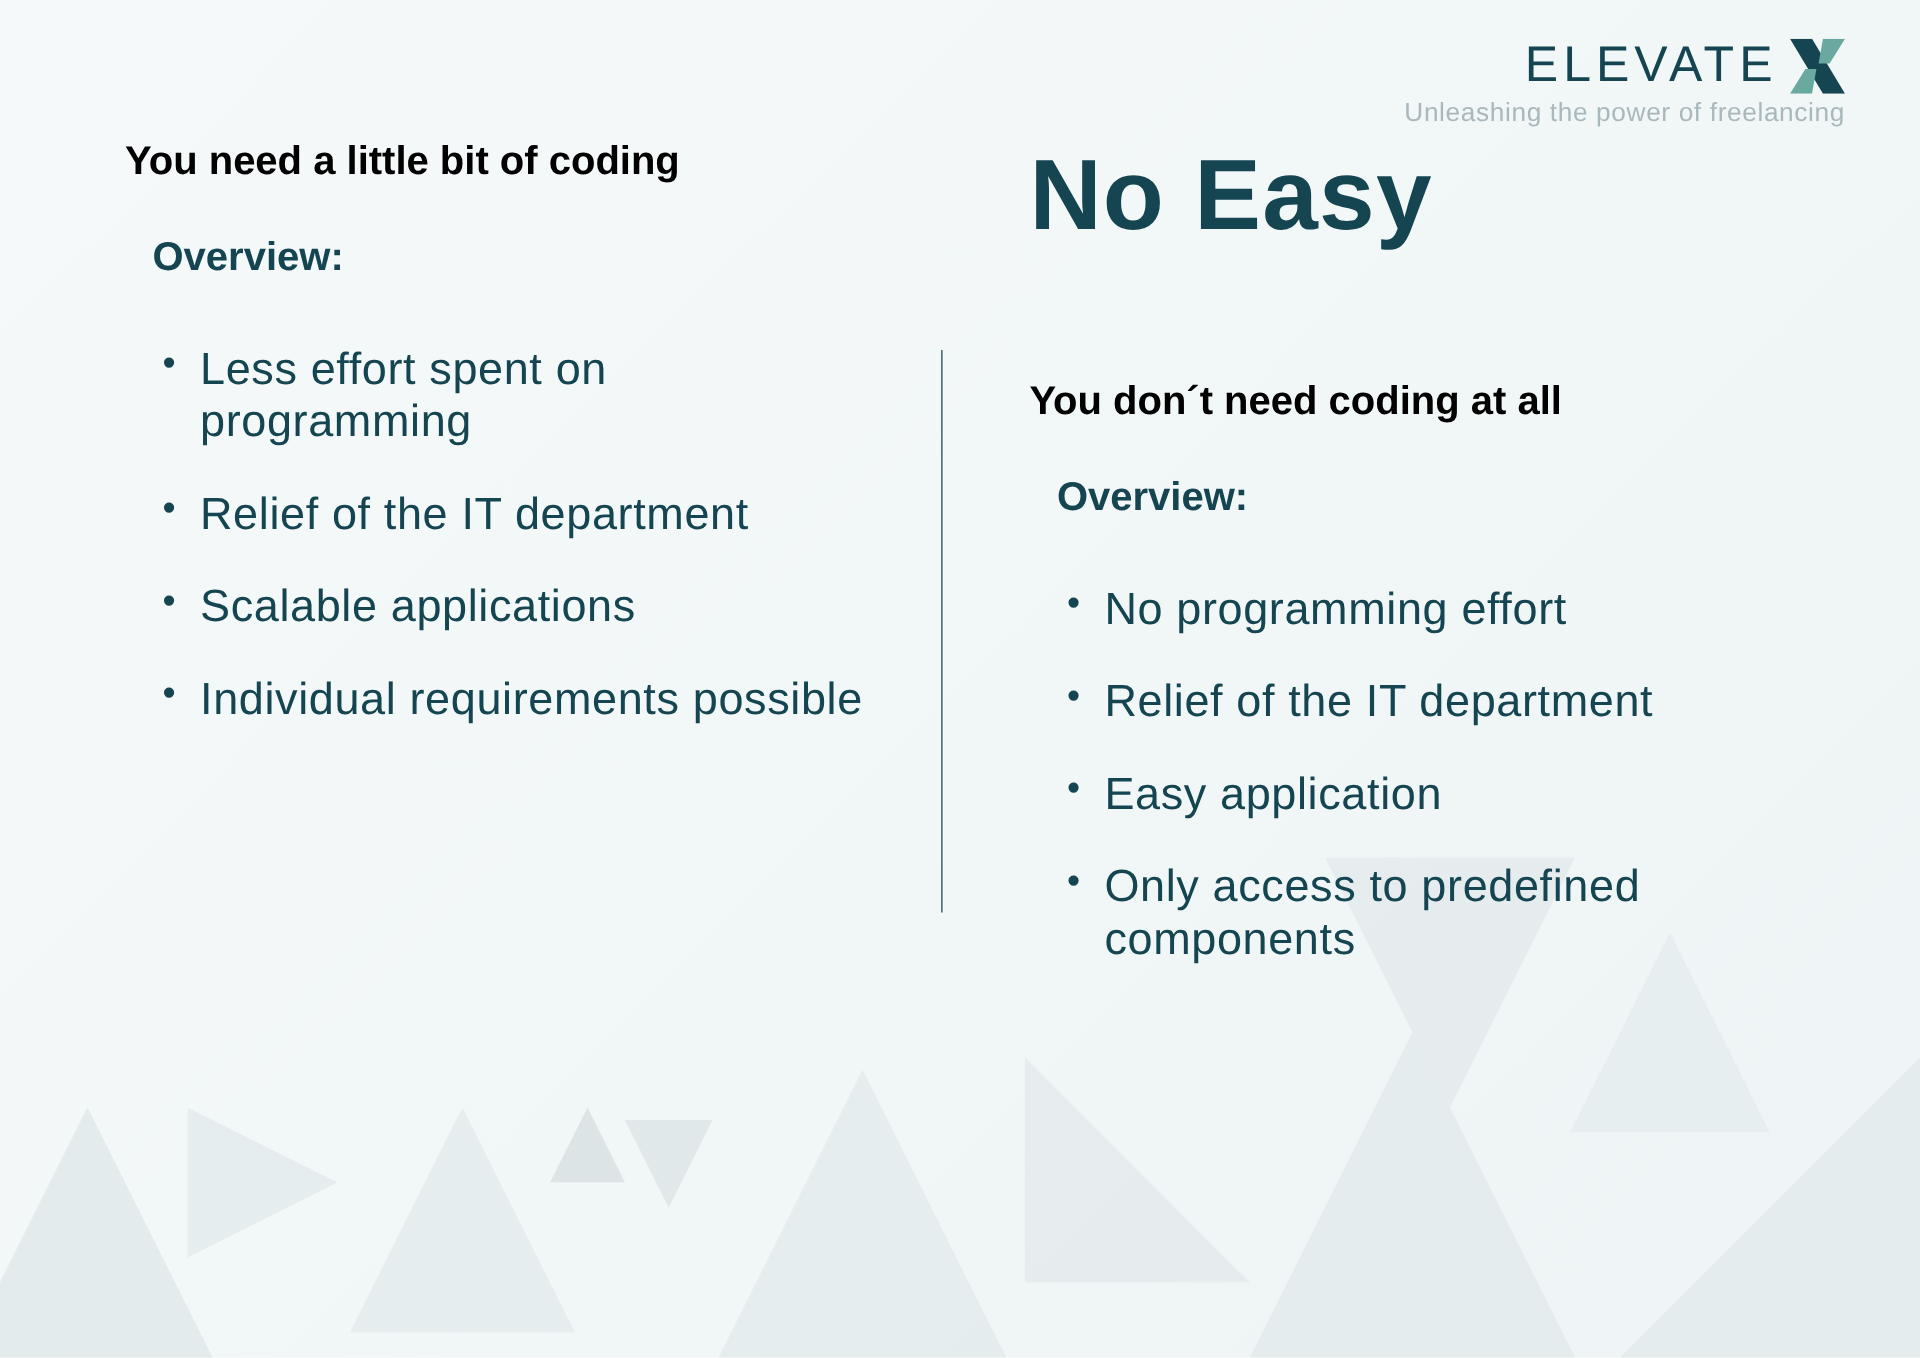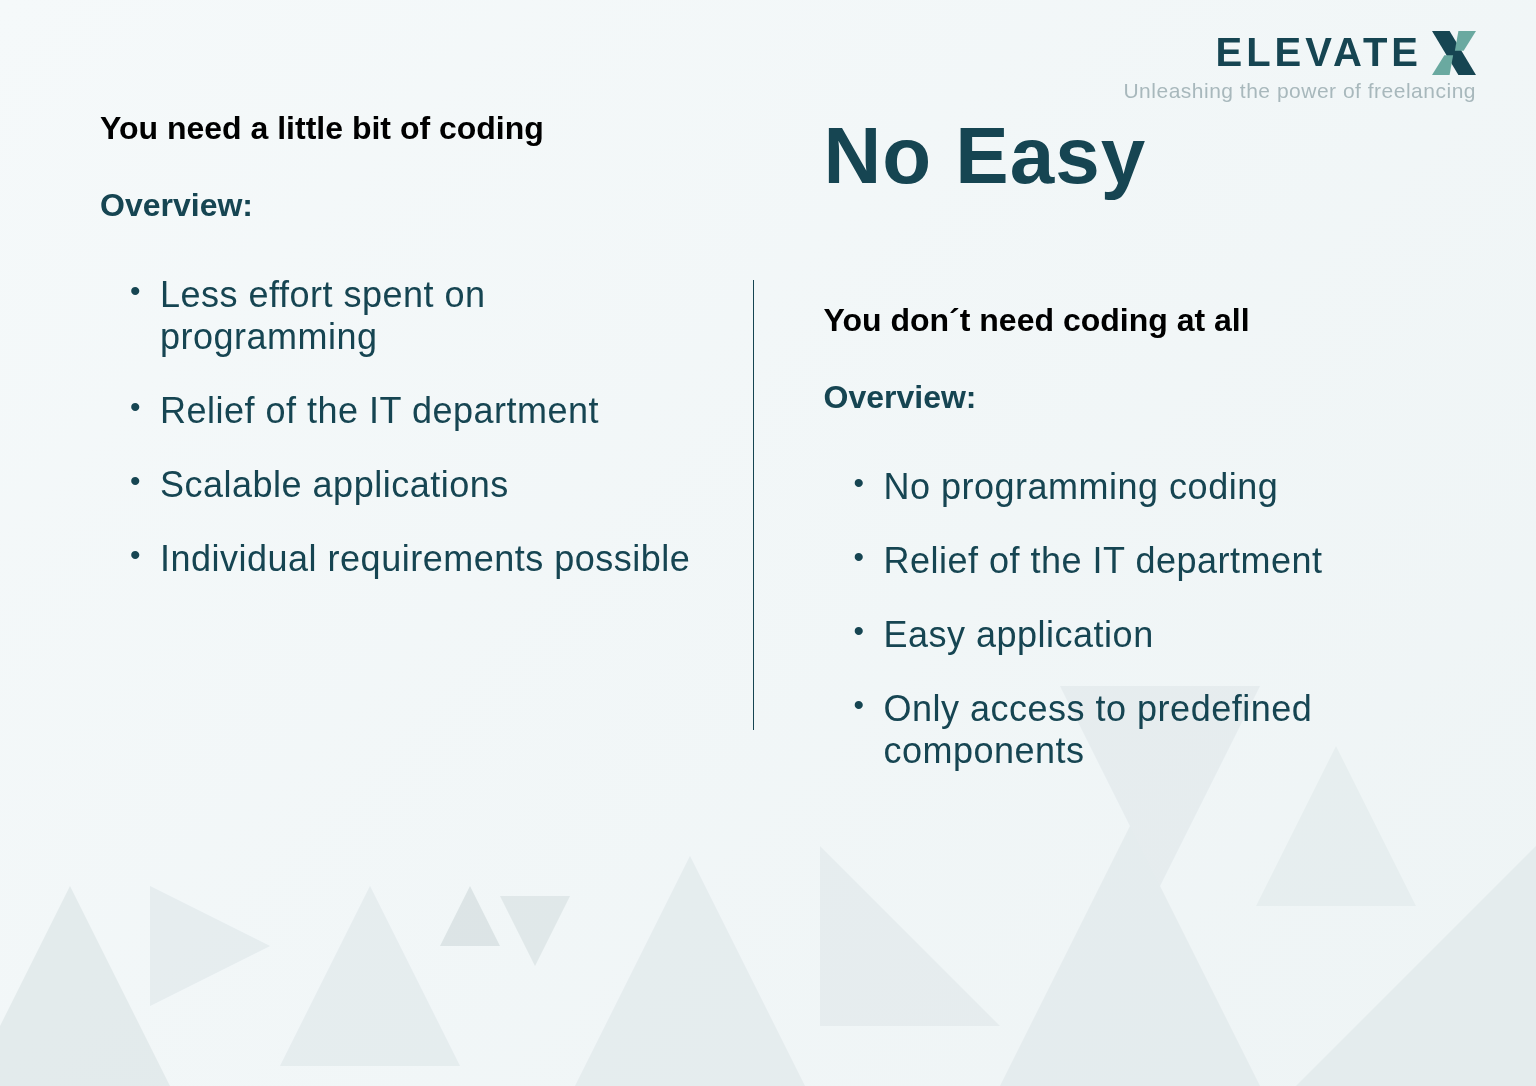--- a/index.html
+++ b/index.html
@@ -25,21 +25,21 @@
   }
   .logo {
     display: flex;
     align-items: center;
     justify-content: flex-end;
     gap: 10px;
   }
   .logo-text {
     font-size: 40px;
     letter-spacing: 4px;
-    font-weight: 700;
+    font-weight: 400;
     color: #164552;
     font-family: "Century Gothic", "Futura", sans-serif;
   }
   .logo-mark {
     width: 44px;
     height: 44px;
   }
   .tagline {
     font-size: 21px;
     color: #a8b8bc;
@@ -76,20 +76,21 @@
     font-size: 32px;
     font-weight: 700;
     color: #000000;
     margin-bottom: 40px;
   }
   .overview-label {
     font-size: 32px;
     font-weight: 700;
     color: #164552;
     margin-bottom: 50px;
+    margin-left: 22px;
   }
   ul.points {
     list-style: none;
     padding-left: 30px;
   }
   ul.points li {
     font-size: 36px;
     color: #164552;
     font-weight: 400;
     margin-bottom: 32px;
@@ -169,19 +170,19 @@
     </ul>
   </div>
 
   <div class="divider"></div>
 
   <div class="col right">
     <h1 class="title">No Easy</h1>
     <div class="subtitle">You don´t need coding at all</div>
     <div class="overview-label">Overview:</div>
     <ul class="points">
-      <li>No programming coding</li>
+      <li>No programming effort</li>
       <li>Relief of the IT department</li>
       <li>Easy application</li>
       <li>Only access to predefined components</li>
     </ul>
   </div>
 </div>
 
 </body></html>

